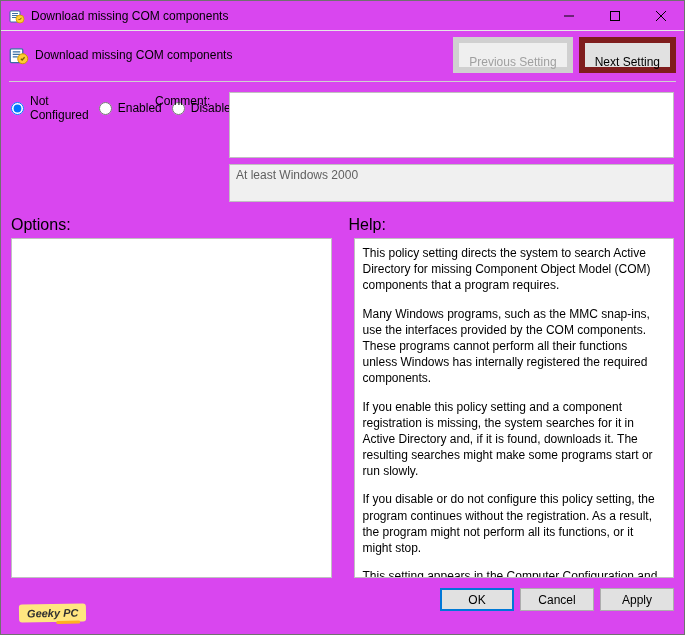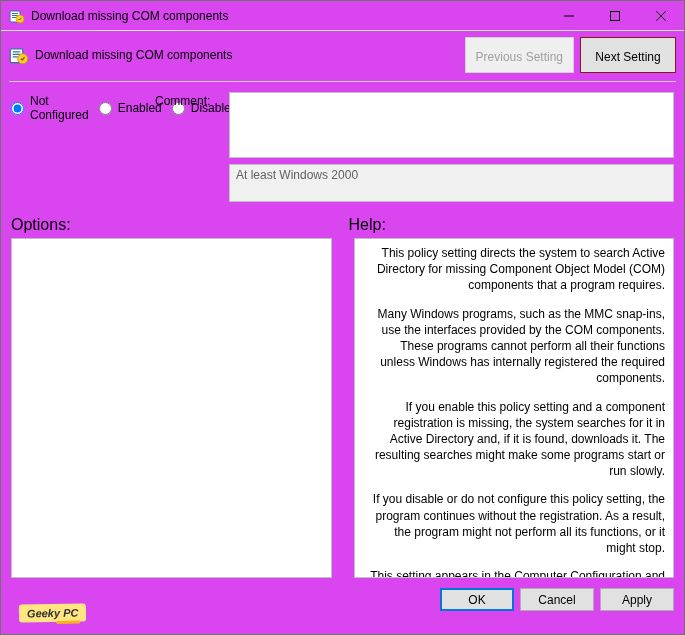--- a/index.html
+++ b/index.html
@@ -55,21 +55,21 @@
     margin-right: 6px;
     flex-shrink: 0;
   }
   .header-row .title2 {
     font-size: 12px;
     flex: 1;
   }
   .nav-btn {
     height: 36px;
     min-width: 96px;
-    border: 1px solid #7f1d1d;
+    border: 6px solid #7f1d1d;
     background: #e1e1e1;
     font-family: inherit;
     font-size: 12px;
     margin-left: 6px;
     padding: 12px 10px;
   }
   .nav-btn.disabled {
     color: #a0a0a0;
     background: #efefef;
     border-color: #d0d0d0;
@@ -147,21 +147,20 @@
     padding: 10px 4px 4px 10px;
     font-size: 16px;
   }
   
   .oh-panes {
     display: grid;
     grid-template-columns: 1fr 1fr;
     column-gap: 22px;
     padding: 0 10px;
     height: 340px;
-    text-align: right;
   }
   .pane {
     border: 1px solid #c0c0c0;
     background: #fff;
     overflow: auto;
   }
   .help-pane {
     padding: 6px 8px;
     font-size: 12px;
     line-height: 1.35;

